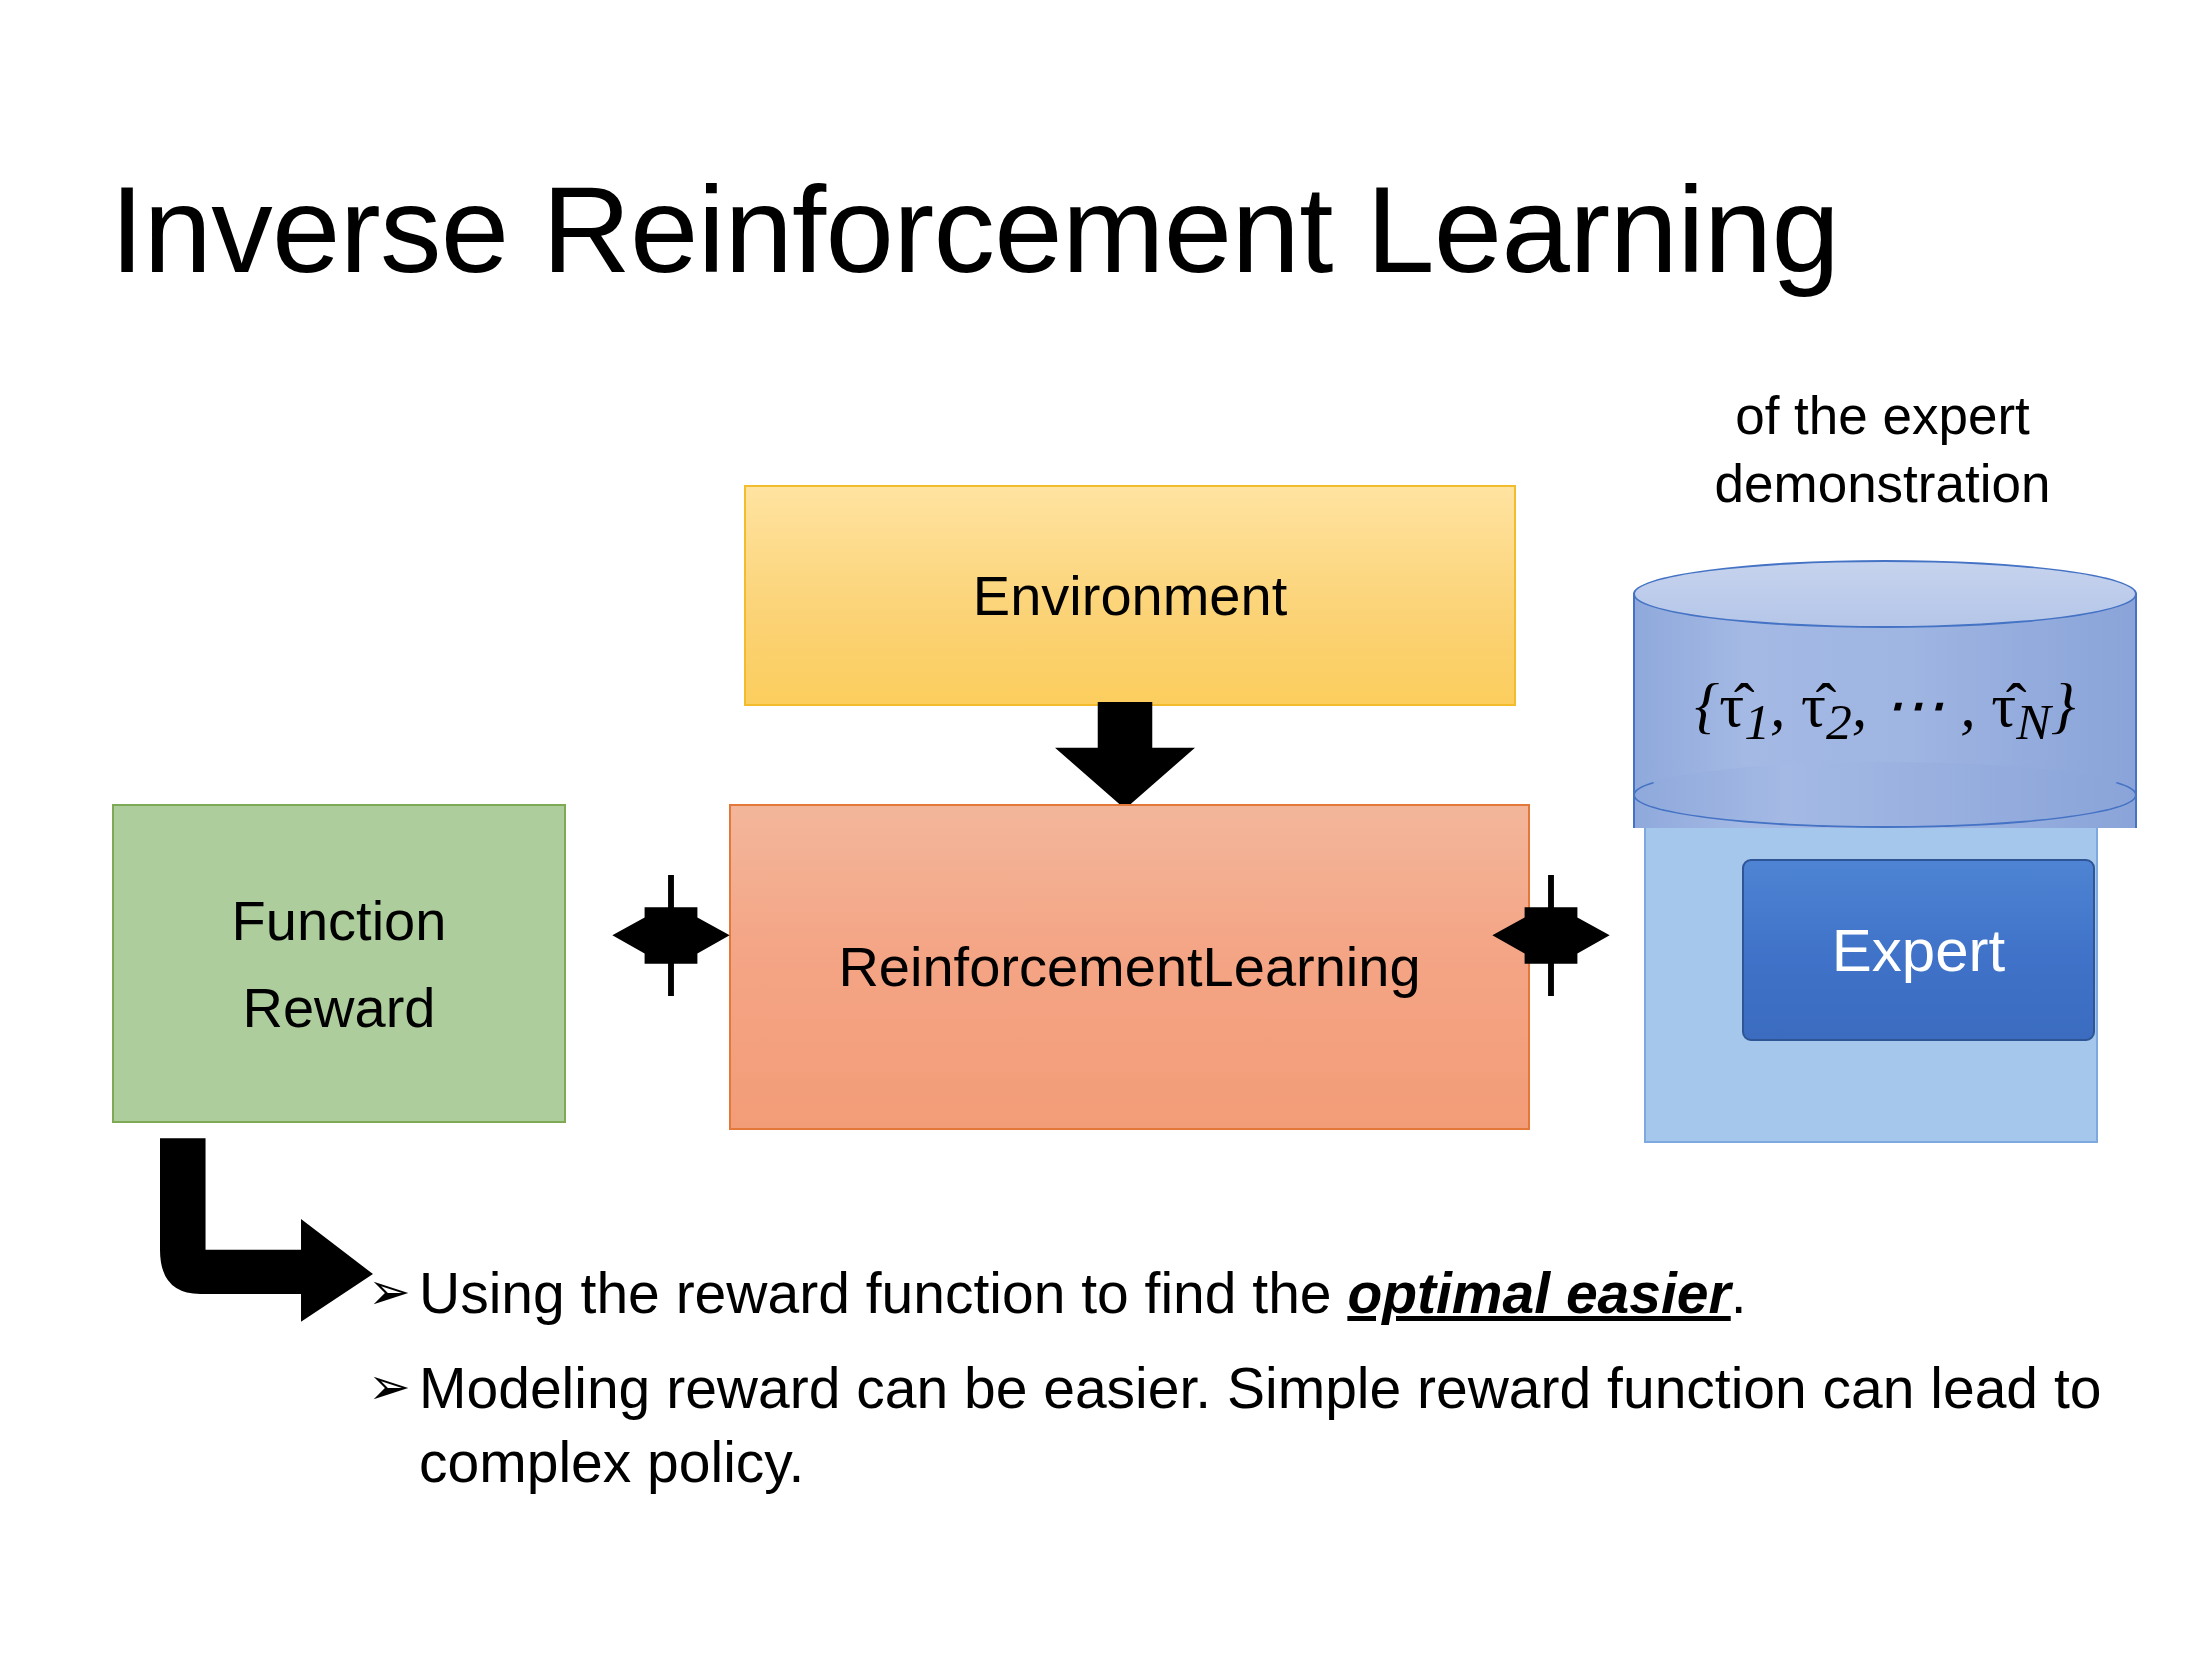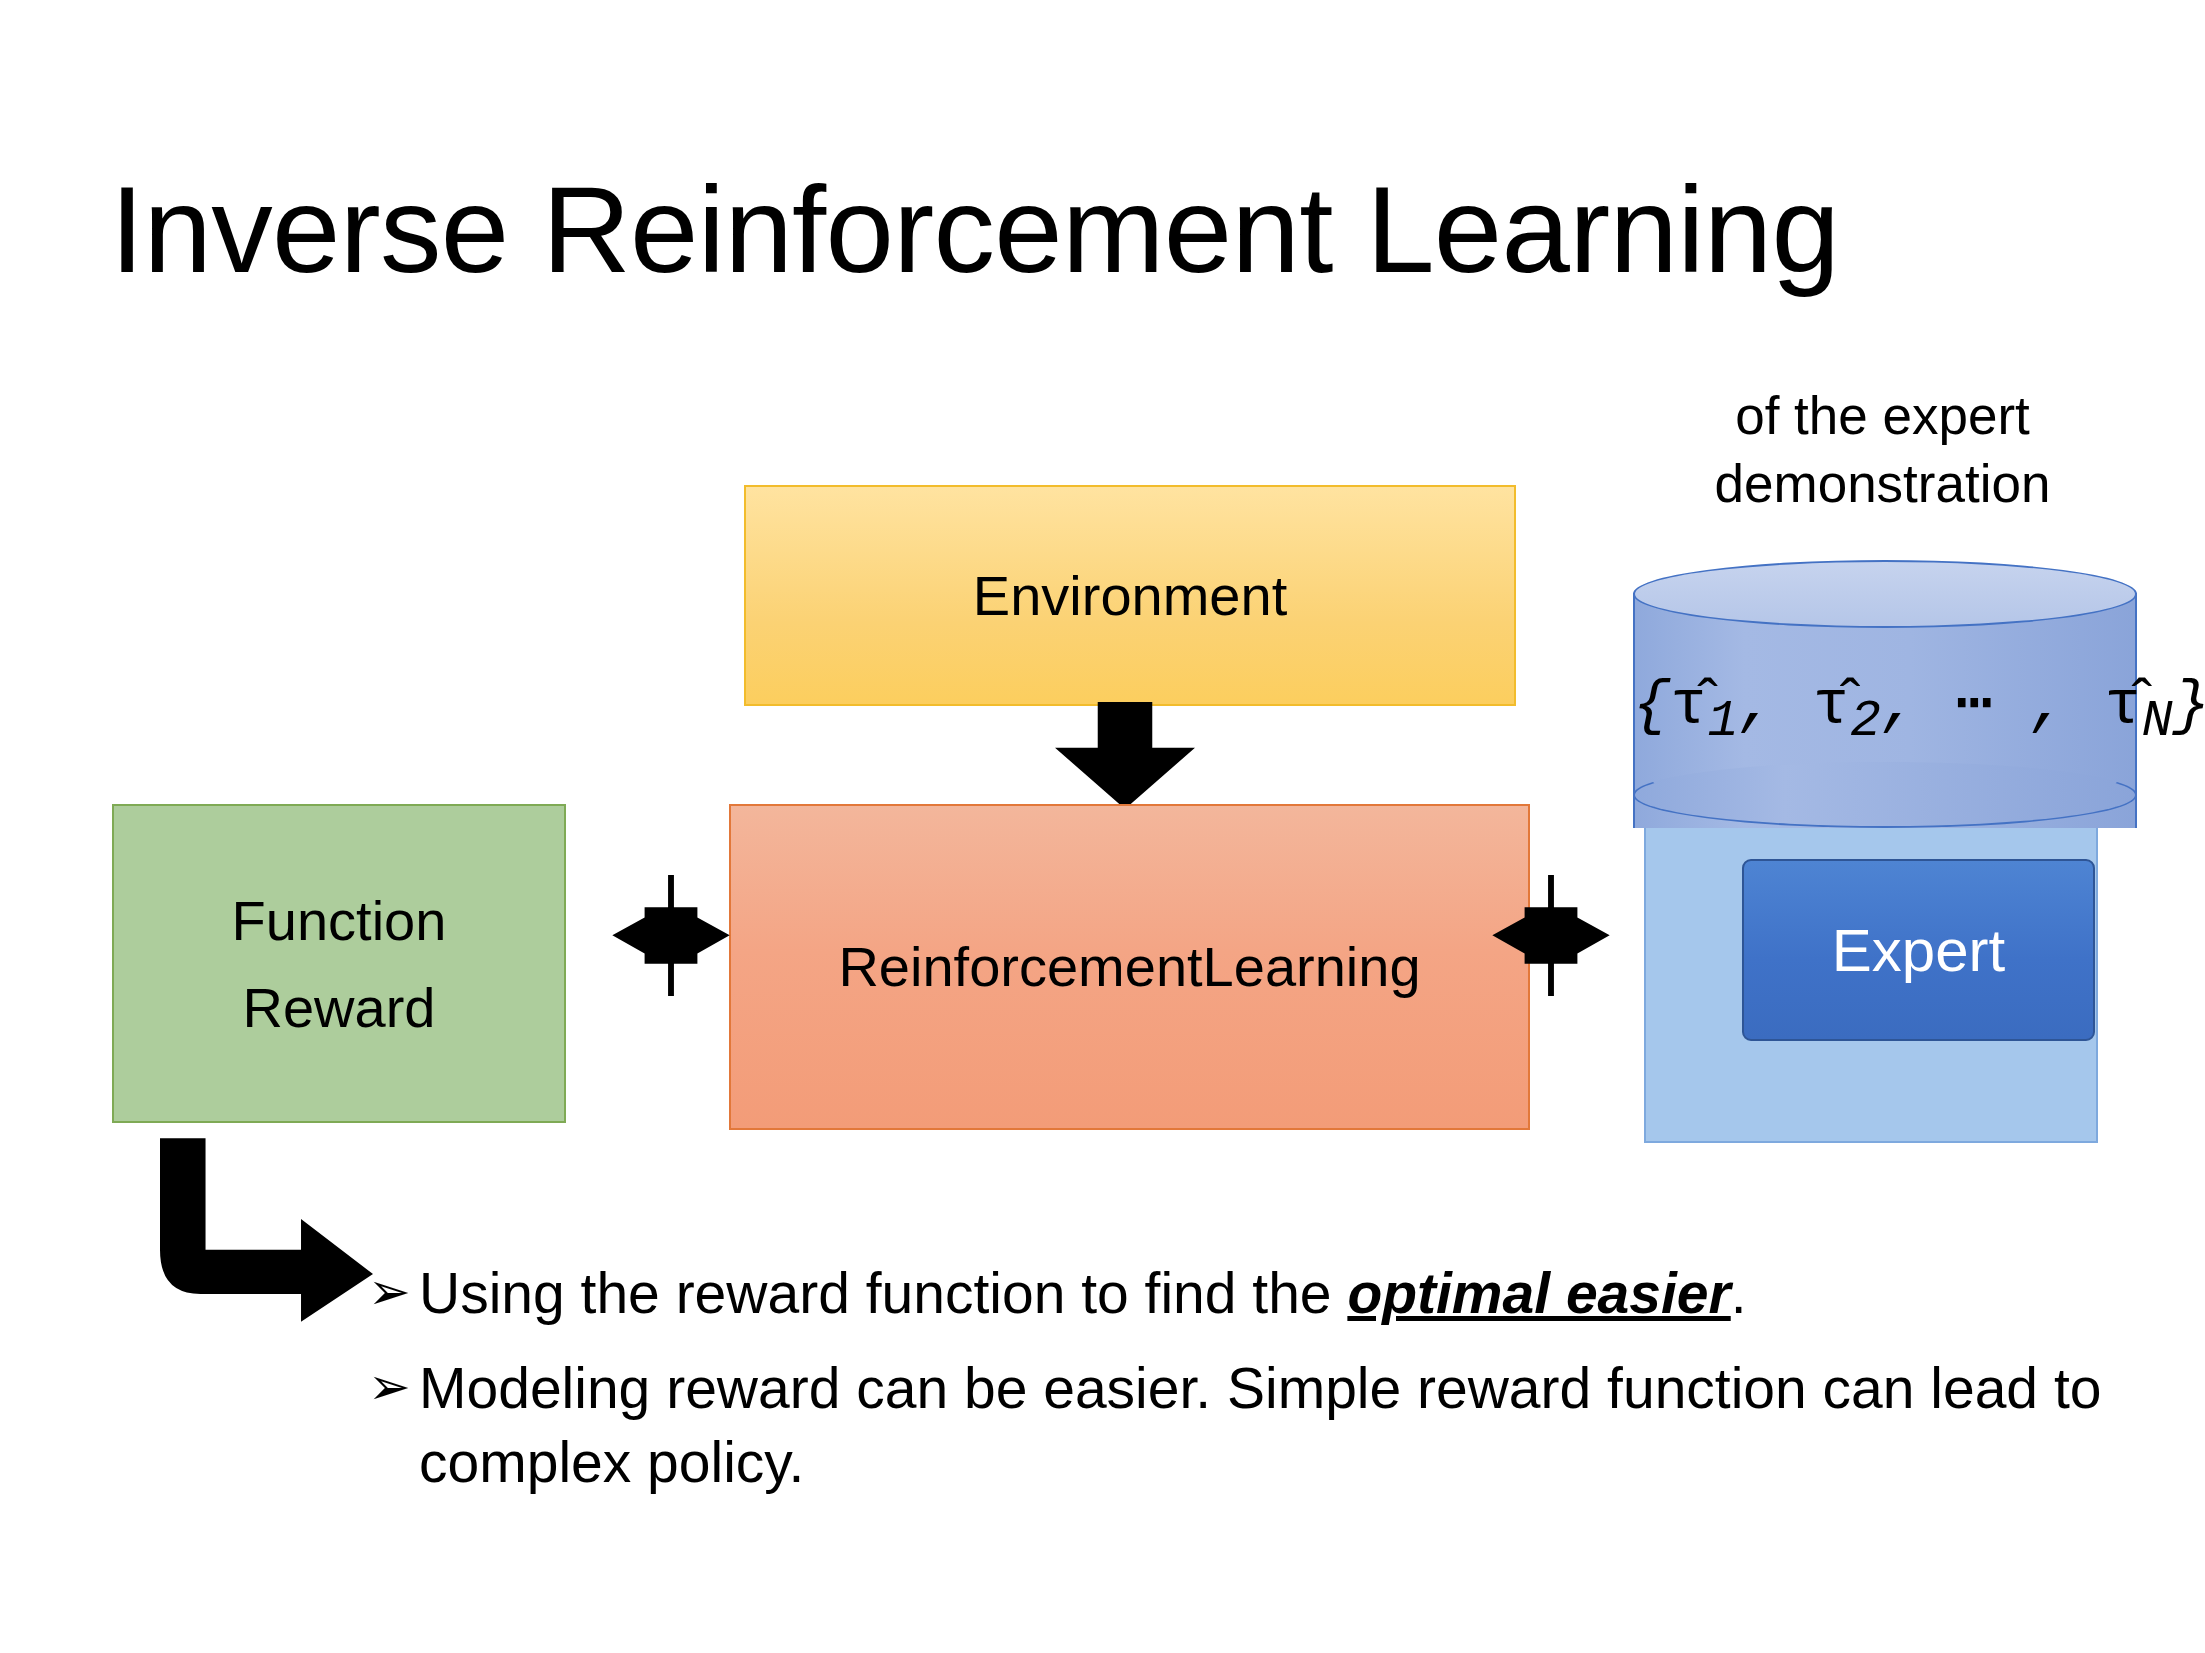--- a/index.html
+++ b/index.html
@@ -162,22 +162,22 @@
     box-sizing: border-box;
     border: 2.2px solid #4472C4;
     border-radius: 50%;
     background: linear-gradient(180deg, #C6D3EE 0%, #B5C6E8 100%);
   }
   #cyl-formula {
     position: absolute;
     left: 0;
     top: 110px;
     width: 504px;
-    text-align: right;
-    font-family: Liberation Mono, monospace;
+    text-align: center;
+    font-family: Liberation Serif, serif;
     font-size: 62px;
     line-height: 71px;
     color: #000000;
     font-style: italic;
     white-space: nowrap;
   }
   #cyl-formula .up { font-style: normal; }
 
   
   #expert-box {

